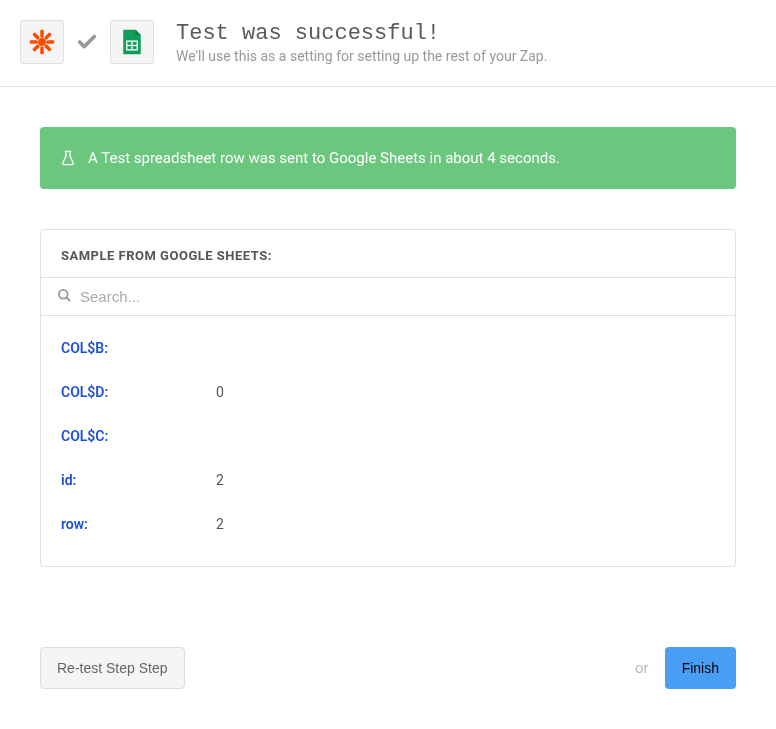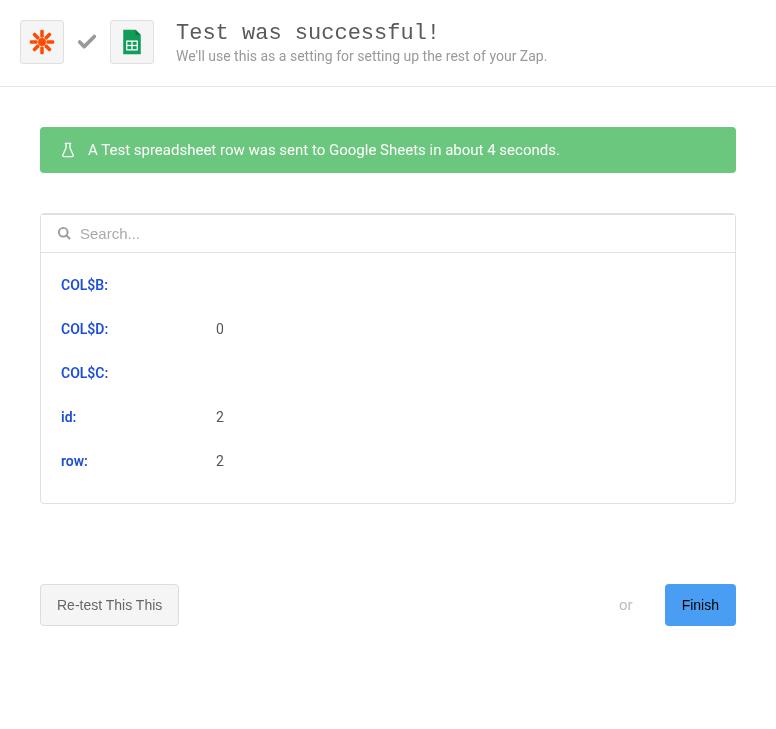--- a/index.html
+++ b/index.html
@@ -60,21 +60,21 @@
     .header-subtitle {
       font-size: 14px;
       color: #999;
     }
     .content {
       padding: 40px 40px 40px 40px;
     }
     .success-banner {
       background: #6bc77e;
       color: #fff;
-      padding: 14px 20px;
+      padding: 22px 20px;
       border-radius: 4px;
       font-size: 15px;
       display: flex;
       align-items: center;
       gap: 12px;
       margin-bottom: 40px;
     }
     .flask-icon {
       flex-shrink: 0;
     }
@@ -87,21 +87,21 @@
       font-size: 13px;
       font-weight: 700;
       color: #555;
       letter-spacing: 0.5px;
     }
     .search-wrap {
       border-top: 1px solid #e0e0e0;
       border-bottom: 1px solid #e0e0e0;
       padding: 10px 16px;
       display: flex;
-      align-items: center;
+      align-items: flex-start;
       gap: 8px;
       background: #fff;
     }
     .search-icon {
       color: #aaa;
       flex-shrink: 0;
     }
     .search-input {
       border: none;
       outline: none;
@@ -155,21 +155,21 @@
     .btn-primary {
       background: #499df3;
       color: #000000;
     }
     .spacer {
       flex: 1;
     }
     .or-text {
       color: #bbb;
       font-size: 15px;
-      margin: 0 20px;
+      margin: 0 4px;
     }
   </style>
 </head>
 <body>
 
 <div class="header">
   <div class="icon-box">
     <svg class="zapier-icon" viewBox="0 0 32 32">
       <g fill="#ff4a00">
         <rect x="14" y="2" width="4" height="9" rx="1.5"></rect>
@@ -207,20 +207,21 @@
 <div class="content">
   <div class="success-banner">
     <svg class="flask-icon" width="16" height="16" viewBox="0 0 24 24" fill="none" stroke="#fff" stroke-width="2" stroke-linecap="round" stroke-linejoin="round">
       <path d="M9 2 L9 9 L4 20 A2 2 0 0 0 6 22 L18 22 A2 2 0 0 0 20 20 L15 9 L15 2"></path>
       <line x1="8" y1="2" x2="16" y2="2"></line>
     </svg>
     <span>A Test spreadsheet row was sent to Google Sheets in about 4 seconds.</span>
   </div>
 
   <div class="sample-box">
+    <div class="sample-header">SAMPLE FROM GOOGLE SHEETS:</div>
     <div class="search-wrap">
       <svg class="search-icon" width="15" height="15" viewBox="0 0 24 24" fill="none" stroke="#999" stroke-width="3" stroke-linecap="round">
         <circle cx="10" cy="10" r="7"></circle>
         <line x1="20" y1="20" x2="15" y2="15"></line>
       </svg>
       <input class="search-input" type="text" placeholder="Search..." style="">
     </div>
     <div class="fields">
       <div class="field-row">
         <div class="field-key">COL$B:</div>
@@ -240,17 +241,17 @@
       </div>
       <div class="field-row">
         <div class="field-key">row:</div>
         <div class="field-val">2</div>
       </div>
     </div>
   </div>
 </div>
 
 <div class="footer">
-  <button class="btn btn-secondary">Re-test This This</button>
+  <button class="btn btn-secondary">Re-test Step Step</button>
   <div class="spacer"></div>
   <span class="or-text">or</span>
   <button class="btn btn-primary">Finish</button>
 </div>
 
 </body></html>

